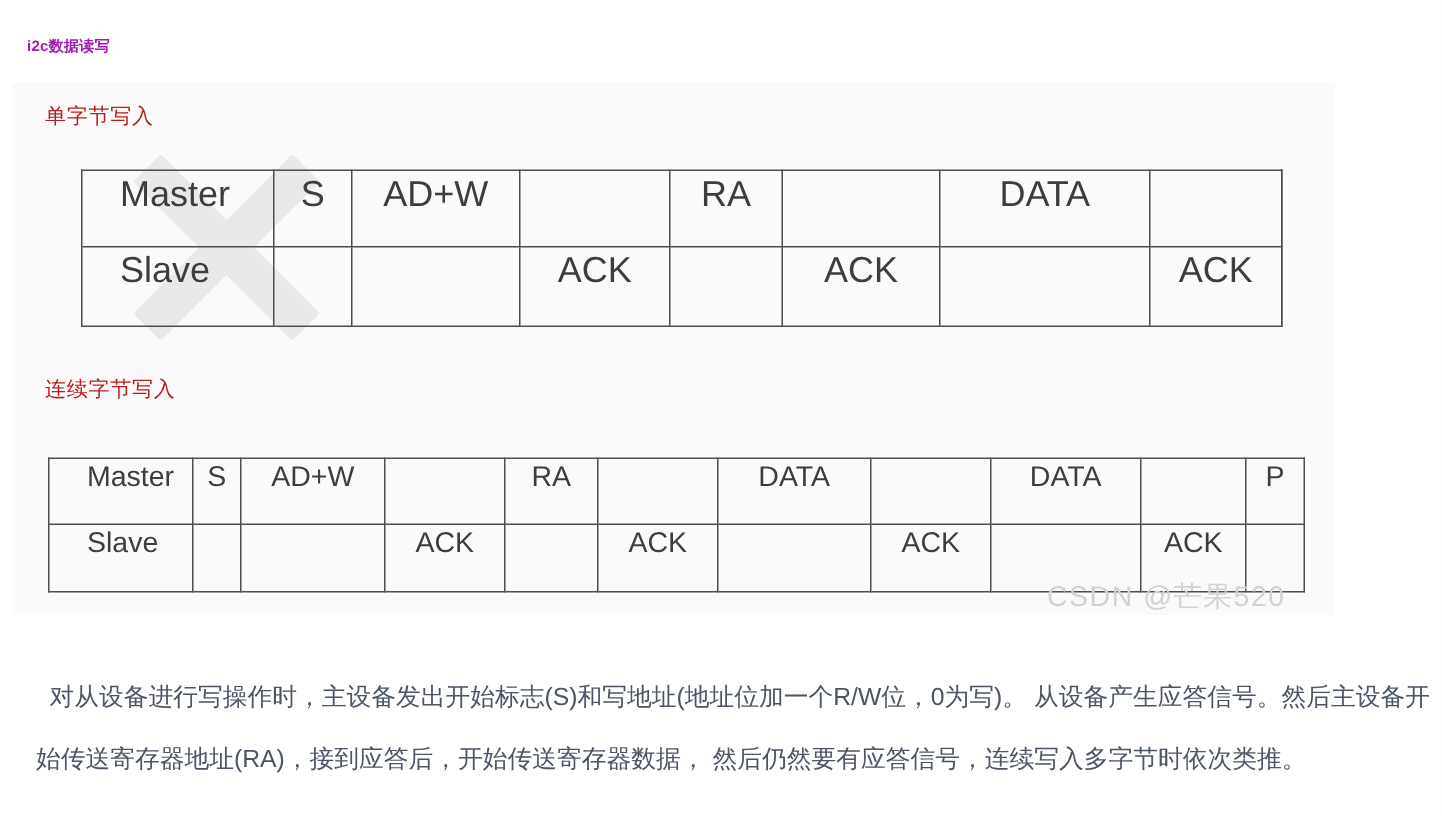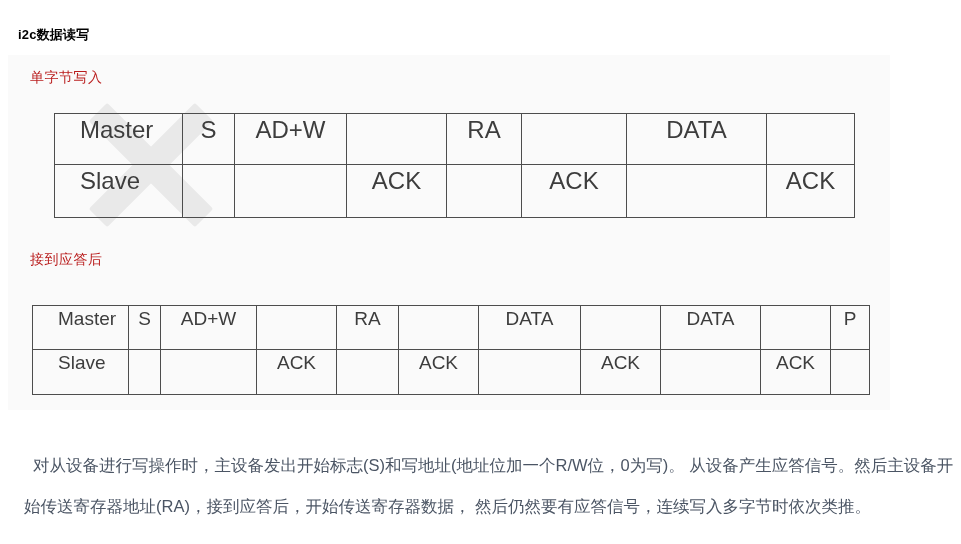--- a/index.html
+++ b/index.html
@@ -14,23 +14,23 @@
     color: #4a4a4a;
     overflow: hidden;
     position: relative;
   }
 
   
   .page-title {
     position: absolute;
     left: 18px;
     top: 17px;
-    font-size: 13px;
+    font-size: 10px;
     font-weight: bold;
-    color: #000000;
+    color: #a21caf;
     letter-spacing: 0.2px;
   }
 
   
   .figure-panel {
     position: absolute;
     left: 8px;
     top: 55px;
     width: 882px;
     height: 355px;
@@ -178,21 +178,21 @@
         <td>ACK</td>
         <td></td>
         <td>ACK</td>
         <td></td>
         <td>ACK</td>
         <td></td>
       </tr>
     </tbody>
   </table>
 
-  <div class="section-label label-multi">接到应答后</div>
+  <div class="section-label label-multi">连续字节写入</div>
 
   <table class="seq-table table-multi">
     <colgroup>
       <col style="width:96px">
         <col style="width:32px">
         <col style="width:96px">
       <col style="width:80px">
         <col style="width:62px">
         <col style="width:80px">
       <col style="width:102px">
@@ -224,16 +224,17 @@
         <td>ACK</td>
         <td></td>
         <td>ACK</td>
         <td></td>
         <td>ACK</td>
         <td></td>
       </tr>
     </tbody>
   </table>
 
+  <div class="csdn-watermark">CSDN @芒果520</div>
 
 </div>
 
 <p class="body-text">对从设备进行写操作时，主设备发出开始标志(S)和写地址(地址位加一个R/W位，0为写)。 从设备产生应答信号。然后主设备开始传送寄存器地址(RA)，接到应答后，开始传送寄存器数据， 然后仍然要有应答信号，连续写入多字节时依次类推。</p>
 
 </body></html>

